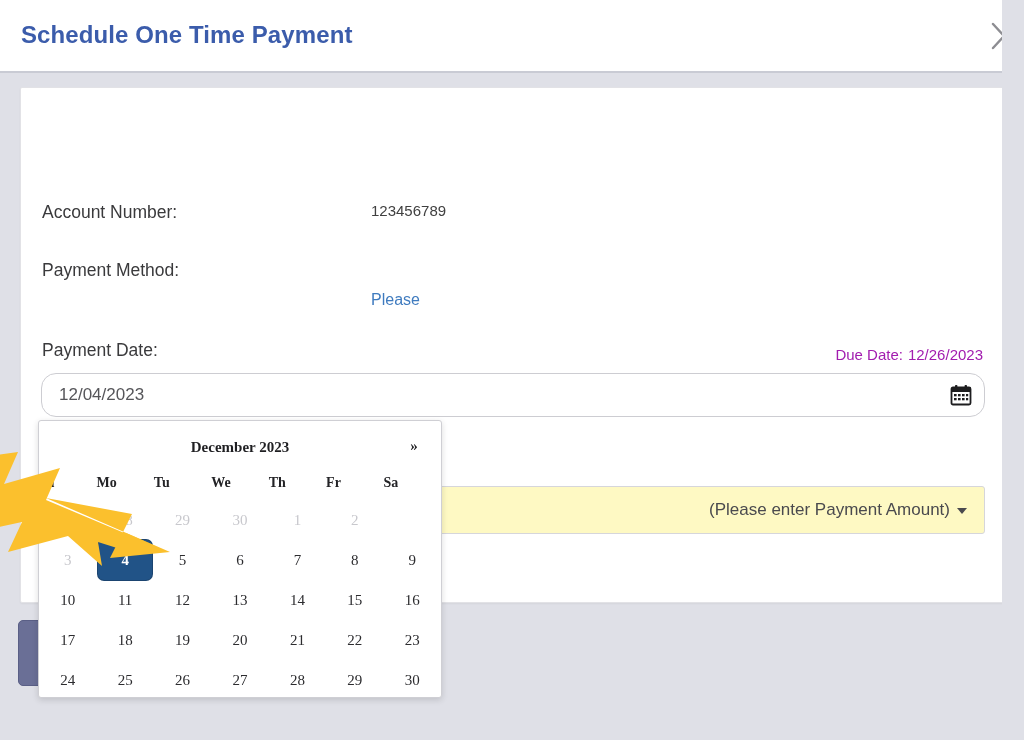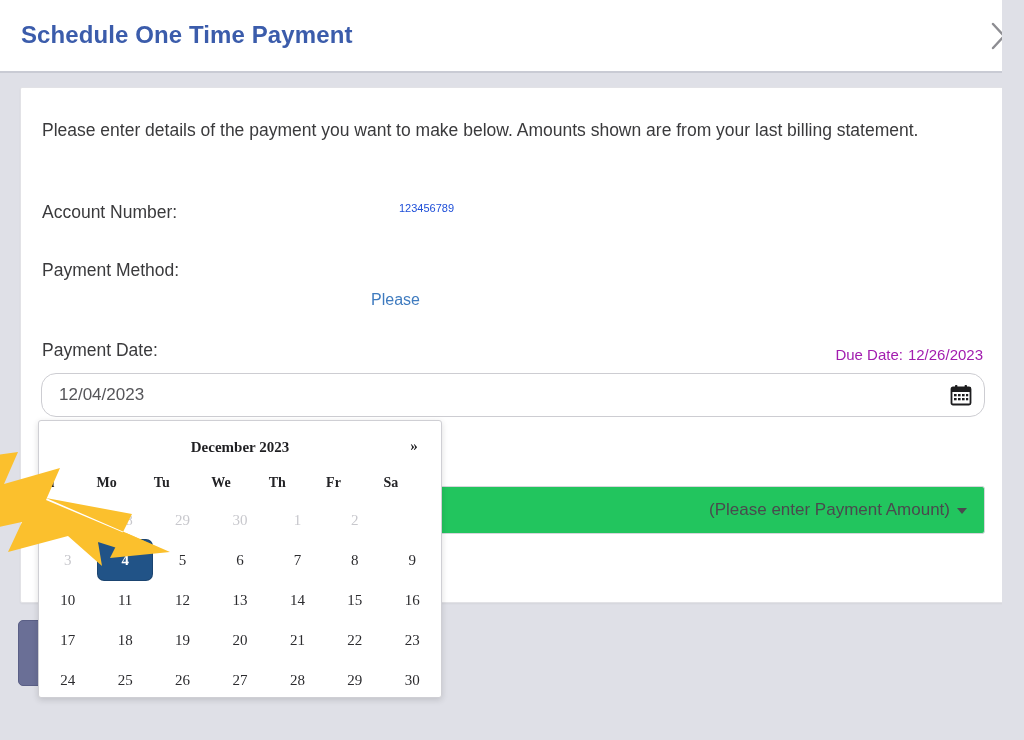--- a/index.html
+++ b/index.html
@@ -81,24 +81,23 @@
   }
 
   .row-label {
     position: absolute;
     font-size: 17.5px;
     color: #3a3a3c;
     white-space: nowrap;
   }
   .row-value {
     position: absolute;
-    font-size: 11px;
-    color: #1d4ed8;
-    white-space: nowrap;
-    margin-left: 28px;
+    font-size: 15px;
+    color: #404040;
+    white-space: nowrap;
   }
   .link {
     position: absolute;
     font-size: 16px;
     color: #3f7bbf;
     text-decoration: none;
     cursor: pointer;
     white-space: nowrap;
   }
 
@@ -155,21 +154,21 @@
   .pa-label  { left: 21px;  top: 370px; }
 
   .amount-field {
     position: absolute;
     left: 20px;
     top: 398px;
     width: 944px;
     height: 48px;
     border: 1px solid #d6d6db;
     border-radius: 3px;
-    background: #22c55e;
+    background: #fef9c3;
     box-sizing: border-box;
     cursor: pointer;
   }
   .amount-field .amount-text {
     position: absolute;
     right: 34px;
     top: 13px;
     font-size: 17px;
     color: #4a4a4e;
     white-space: nowrap;
@@ -325,21 +324,20 @@
     <div class="header-title">Schedule One Time Payment</div>
     <div class="header-chevron">
       <svg width="20" height="32" viewBox="0 0 20 32" fill="none" xmlns="http://www.w3.org/2000/svg" aria-hidden="true">
         <path d="M4 4 L15 16 L4 28" stroke="currentColor" stroke-width="2.4" stroke-linecap="round" stroke-linejoin="round"></path>
       </svg>
     </div>
   </div>
 
   <div class="card">
 
-    <div class="intro">Please enter details of the payment you want to make below. Amounts shown are from your last billing statement.</div>
 
     <div class="row-label acct-label">Account Number:</div>
     <div class="row-value acct-value">123456789</div>
 
     <div class="row-label pm-label">Payment Method:</div>
     <a class="link pm-change" href="#">Please</a>
 
     <div class="row-label pd-label">Payment Date:</div>
 
     <div class="due-date">

